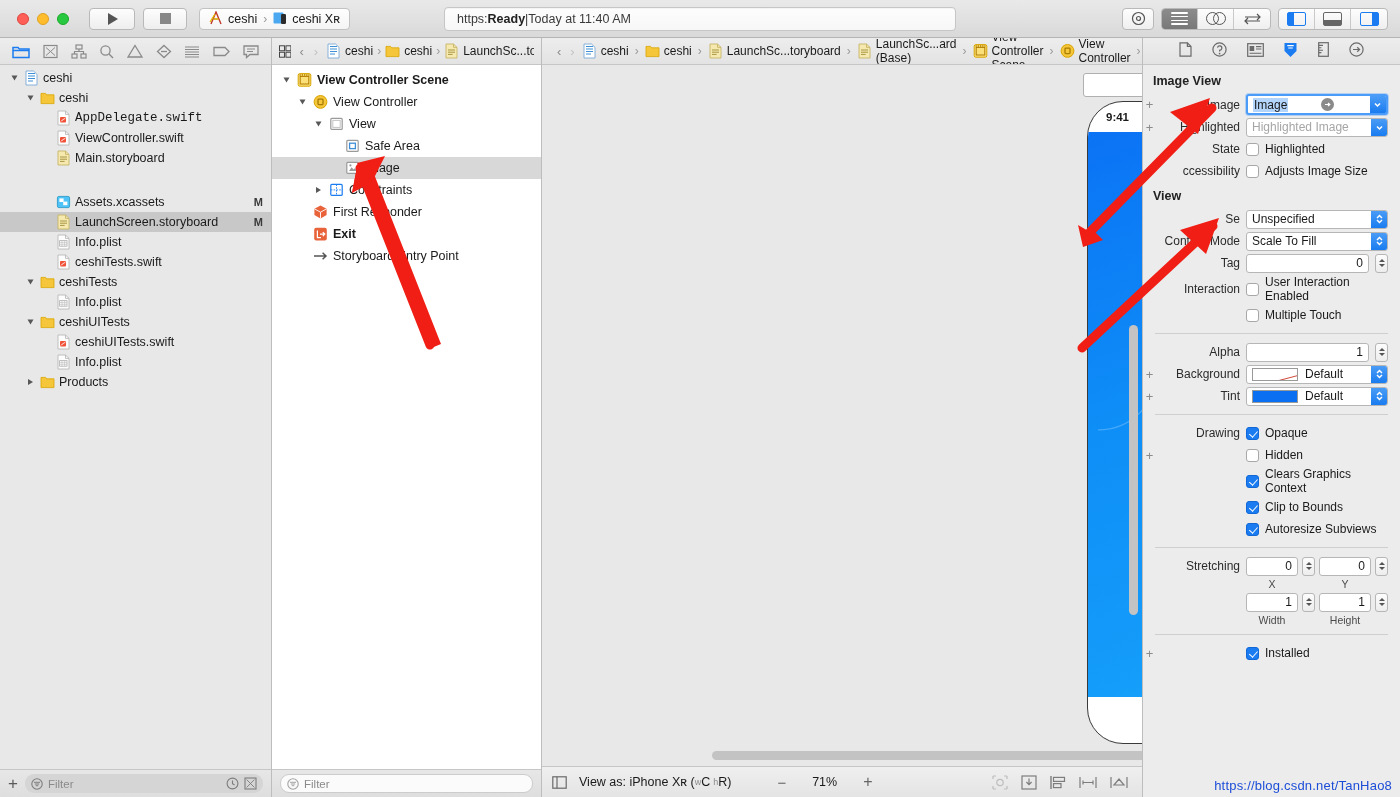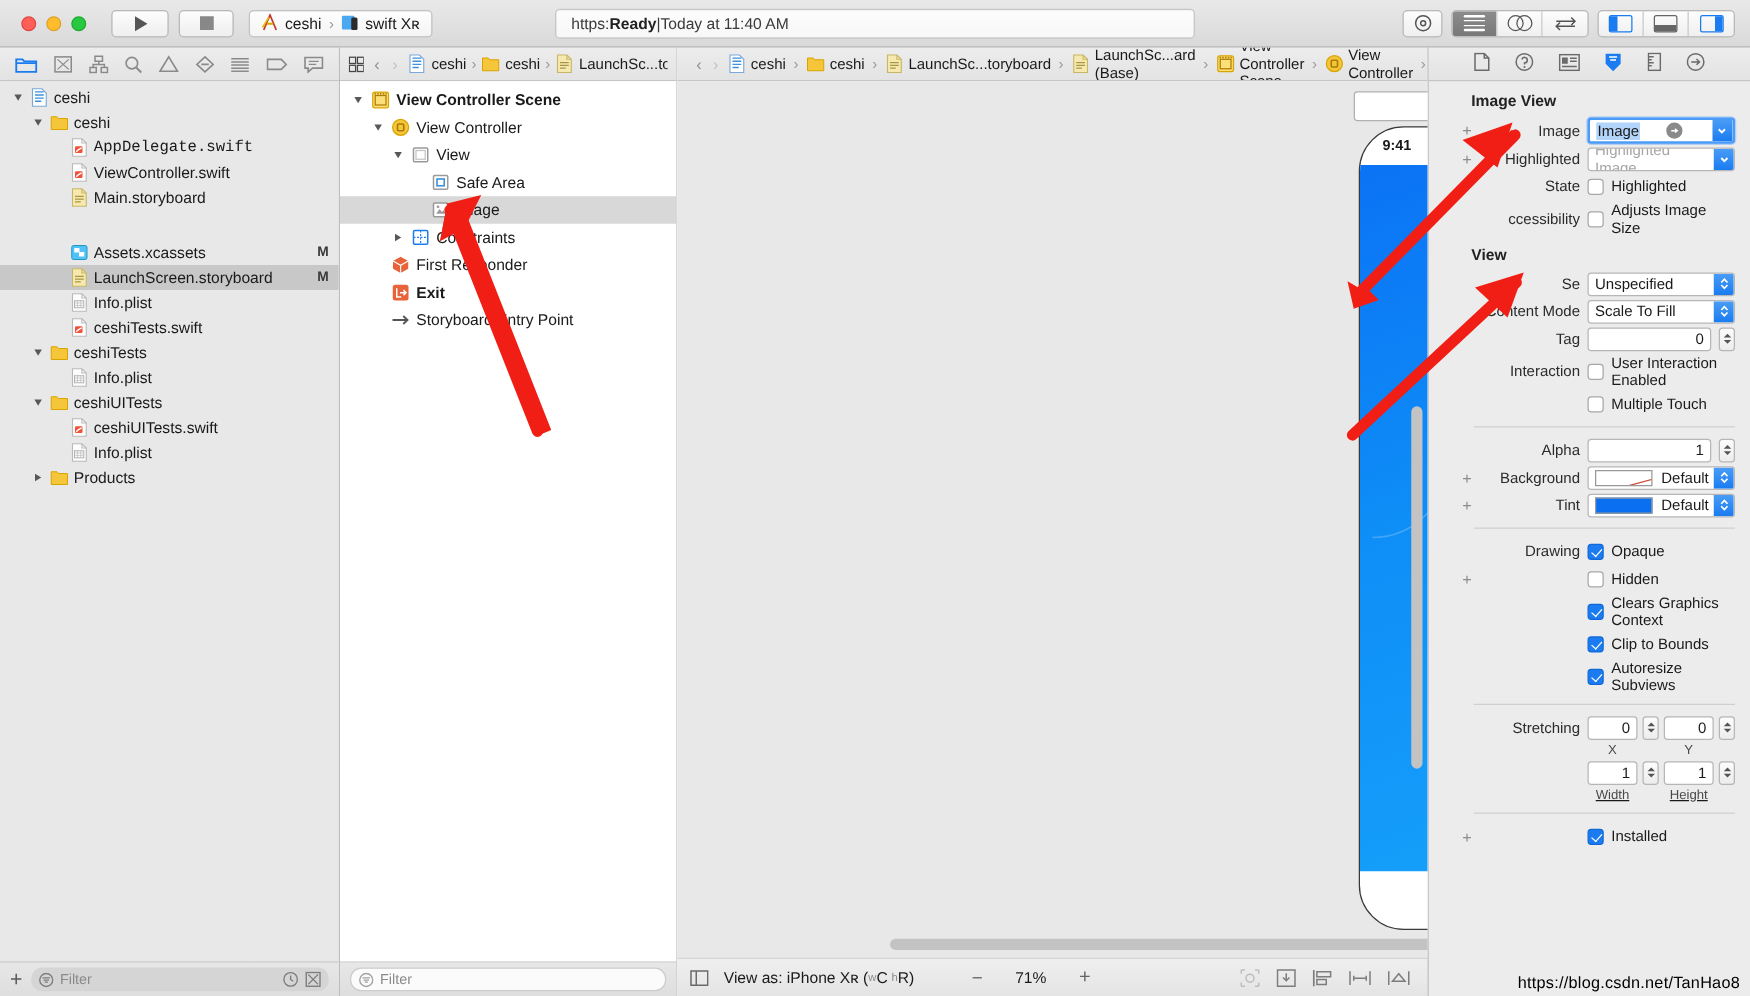--- a/index.html
+++ b/index.html
@@ -116,21 +116,21 @@
   .launch{ position:absolute; left:0; right:0; top:30px; bottom:46px;
     background:linear-gradient(160deg,#0b73f5 0%,#0e8ef7 45%,#17a3fb 100%); overflow:hidden;}
   .arcs{position:absolute;inset:0;opacity:.22;}
   .logo-area{ position:absolute; left:0;right:0; top:520px; display:flex; flex-direction:column; align-items:center; gap:2px;}
   .hscroll{ position:absolute; left:170px; bottom:6px; width:440px; height:9px; background:#c3c3c3; border-radius:5px;}
   .vscroll{ position:absolute; right:4px; top:260px; width:9px; height:290px; background:#c3c3c3; border-radius:5px;}
 
   
   .inspector{ width:258px; flex:0 0 258px; background:#ececec; border-left:1px solid #bdbdbd; display:flex;flex-direction:column;}
   .insp-tabs{ height:27px; border-bottom:1px solid #c6c6c6; background:linear-gradient(#ededed,#e3e3e3); display:flex;align-items:center;justify-content:space-around; padding:0 26px;}
-  .insp-body{ flex:1; overflow:hidden; padding-top:2px;margin-left:24px;}
+  .insp-body{ flex:1; overflow:hidden; padding-top:2px;}
   .sec-title{ font-size:12.5px; font-weight:bold; color:#222; padding:7px 0 5px 10px;}
   .frow{ display:flex; align-items:center; min-height:22px; padding:1px 12px 1px 0; gap:6px;}
   .flabel{ width:78px; flex:0 0 78px; text-align:right; font-size:12px; color:#2b2b2b;}
   .fplus{ width:13px; flex:0 0 13px; text-align:center; color:#8c8c8c; font-size:13px; line-height:1;}
   .fctl{ flex:1; display:flex; align-items:center; gap:6px;}
   .combo{ flex:1; height:19px; border:1px solid #b6b6b6; border-radius:3px; background:#fff; display:flex; align-items:center; padding:0 0 0 5px; font-size:12px; overflow:hidden;}
   .combo .txtsel{ background:#b4d5fb; padding:0 1px;}
   .combo .ph{ color:#a6a6a6; }
   .combo-btn{ margin-left:auto; width:16px; height:100%; background:linear-gradient(#4a9cf6,#1a7cf0); display:flex;align-items:center;justify-content:center; flex:0 0 16px;}
   .combo-btn svg{display:block;}
@@ -146,21 +146,21 @@
   .cb.on::after{ content:""; position:absolute; left:3.6px; top:1px; width:3.5px;height:7px;border:solid #fff;border-width:0 1.8px 1.8px 0; transform:rotate(42deg);}
   .divider{ height:1px; background:#cfcfcf; margin:7px 12px 7px 12px;}
   .swatch{ width:46px;height:13px;border:1px solid #999;flex:0 0 46px;}
   .swatch.def{ background:#fff; position:relative; overflow:hidden;}
   .swatch.def::after{content:"";position:absolute;left:-2px;top:11px;width:56px;height:1.3px;background:#d04a3a;transform:rotate(-15deg);}
   .swatch.blue{ background:#0a6ff0;}
   .sublabel{ font-size:10.5px; color:#4a4a4a; text-align:center;}
 
   
   .arrow-layer{ position:absolute; inset:0; pointer-events:none; z-index:50;}
-  .watermark{ position:absolute; right:8px; bottom:4px; color:#000000; font-size:13px; z-index:60; letter-spacing:.2px;}
+  .watermark{ position:absolute; right:8px; bottom:4px; color:#1d4ed8; font-size:13px; z-index:60; letter-spacing:.2px;}
 </style>
 </head>
 <body>
 
 <div class="app">
 
   <div class="titlebar">
     <div class="traffic">
       <div class="dot red"></div>
       <div class="dot yel"></div>
@@ -183,21 +183,21 @@
         </svg>
       </span>
       <span>ceshi</span>
       <span class="chev-sep">›</span>
       <span class="xc-icon">
         <svg width="15" height="15" viewBox="0 0 15 15">
           <rect x="0.5" y="1.5" width="10" height="11" rx="1" fill="#4aa8f0"></rect>
           <rect x="8" y="3" width="5" height="10" rx="1.2" fill="#2b2b2b"></rect>
         </svg>
       </span>
-      <span>swift Xʀ</span>
+      <span>ceshi Xʀ</span>
     </div>
 
     <div class="status">
       <span>https: </span>
         <b>Ready</b>
         <span> | </span>
         <span>Today at 11:40 AM</span>
     </div>
 
     <div class="tb-right">
@@ -1036,21 +1036,21 @@
               </span>
               <span class="stepbox" style="flex: 1 1 0%;">
                 <span>1</span>
               </span>
               <span class="stepper">
                 <i class="u"></i>
                 <i class="d"></i>
               </span>
             </span>
           </div>
-          <div class="frow" style="min-height: 14px; text-decoration: underline;">
+          <div class="frow" style="min-height: 14px;">
             <span class="fplus"></span>
             <span class="flabel"></span>
             <span class="fctl" style="gap: 4px;">
               <span class="sublabel" style="flex: 1 1 0%;">Width</span>
               <span style="width: 13px;"></span>
               <span class="sublabel" style="flex: 1 1 0%;">Height</span>
               <span style="width: 13px;"></span>
             </span>
           </div>
           <div class="divider"></div>

